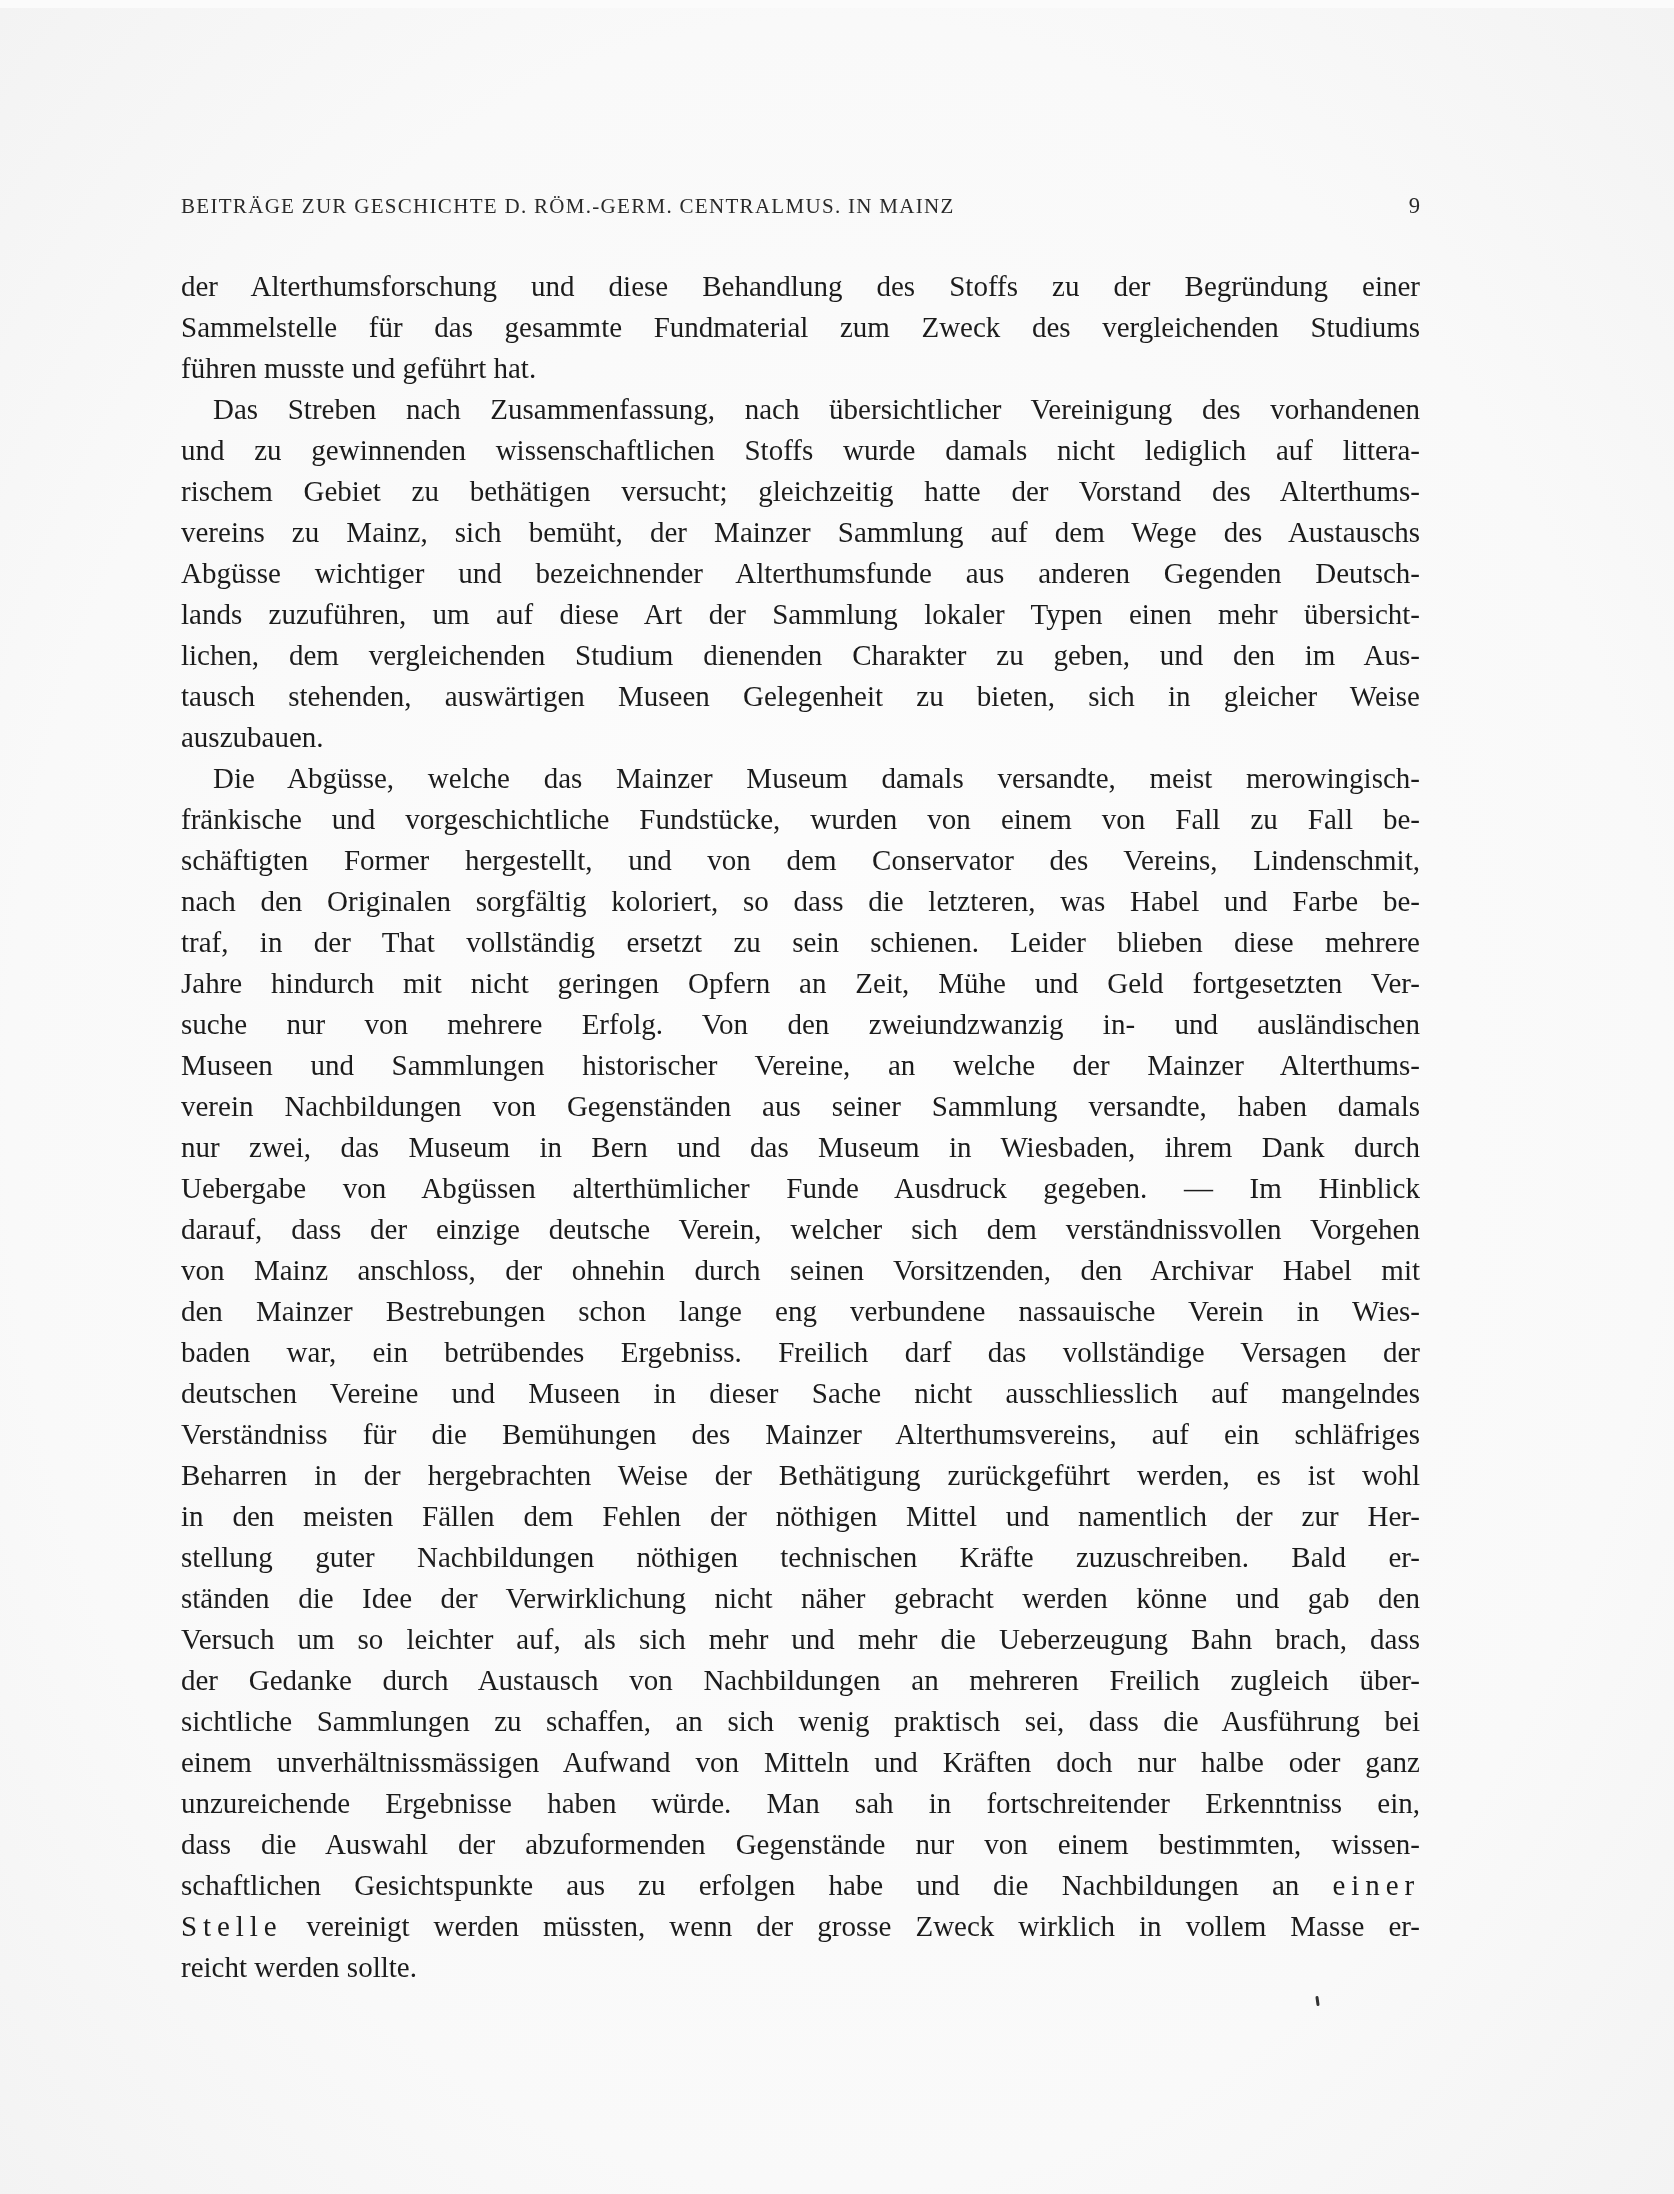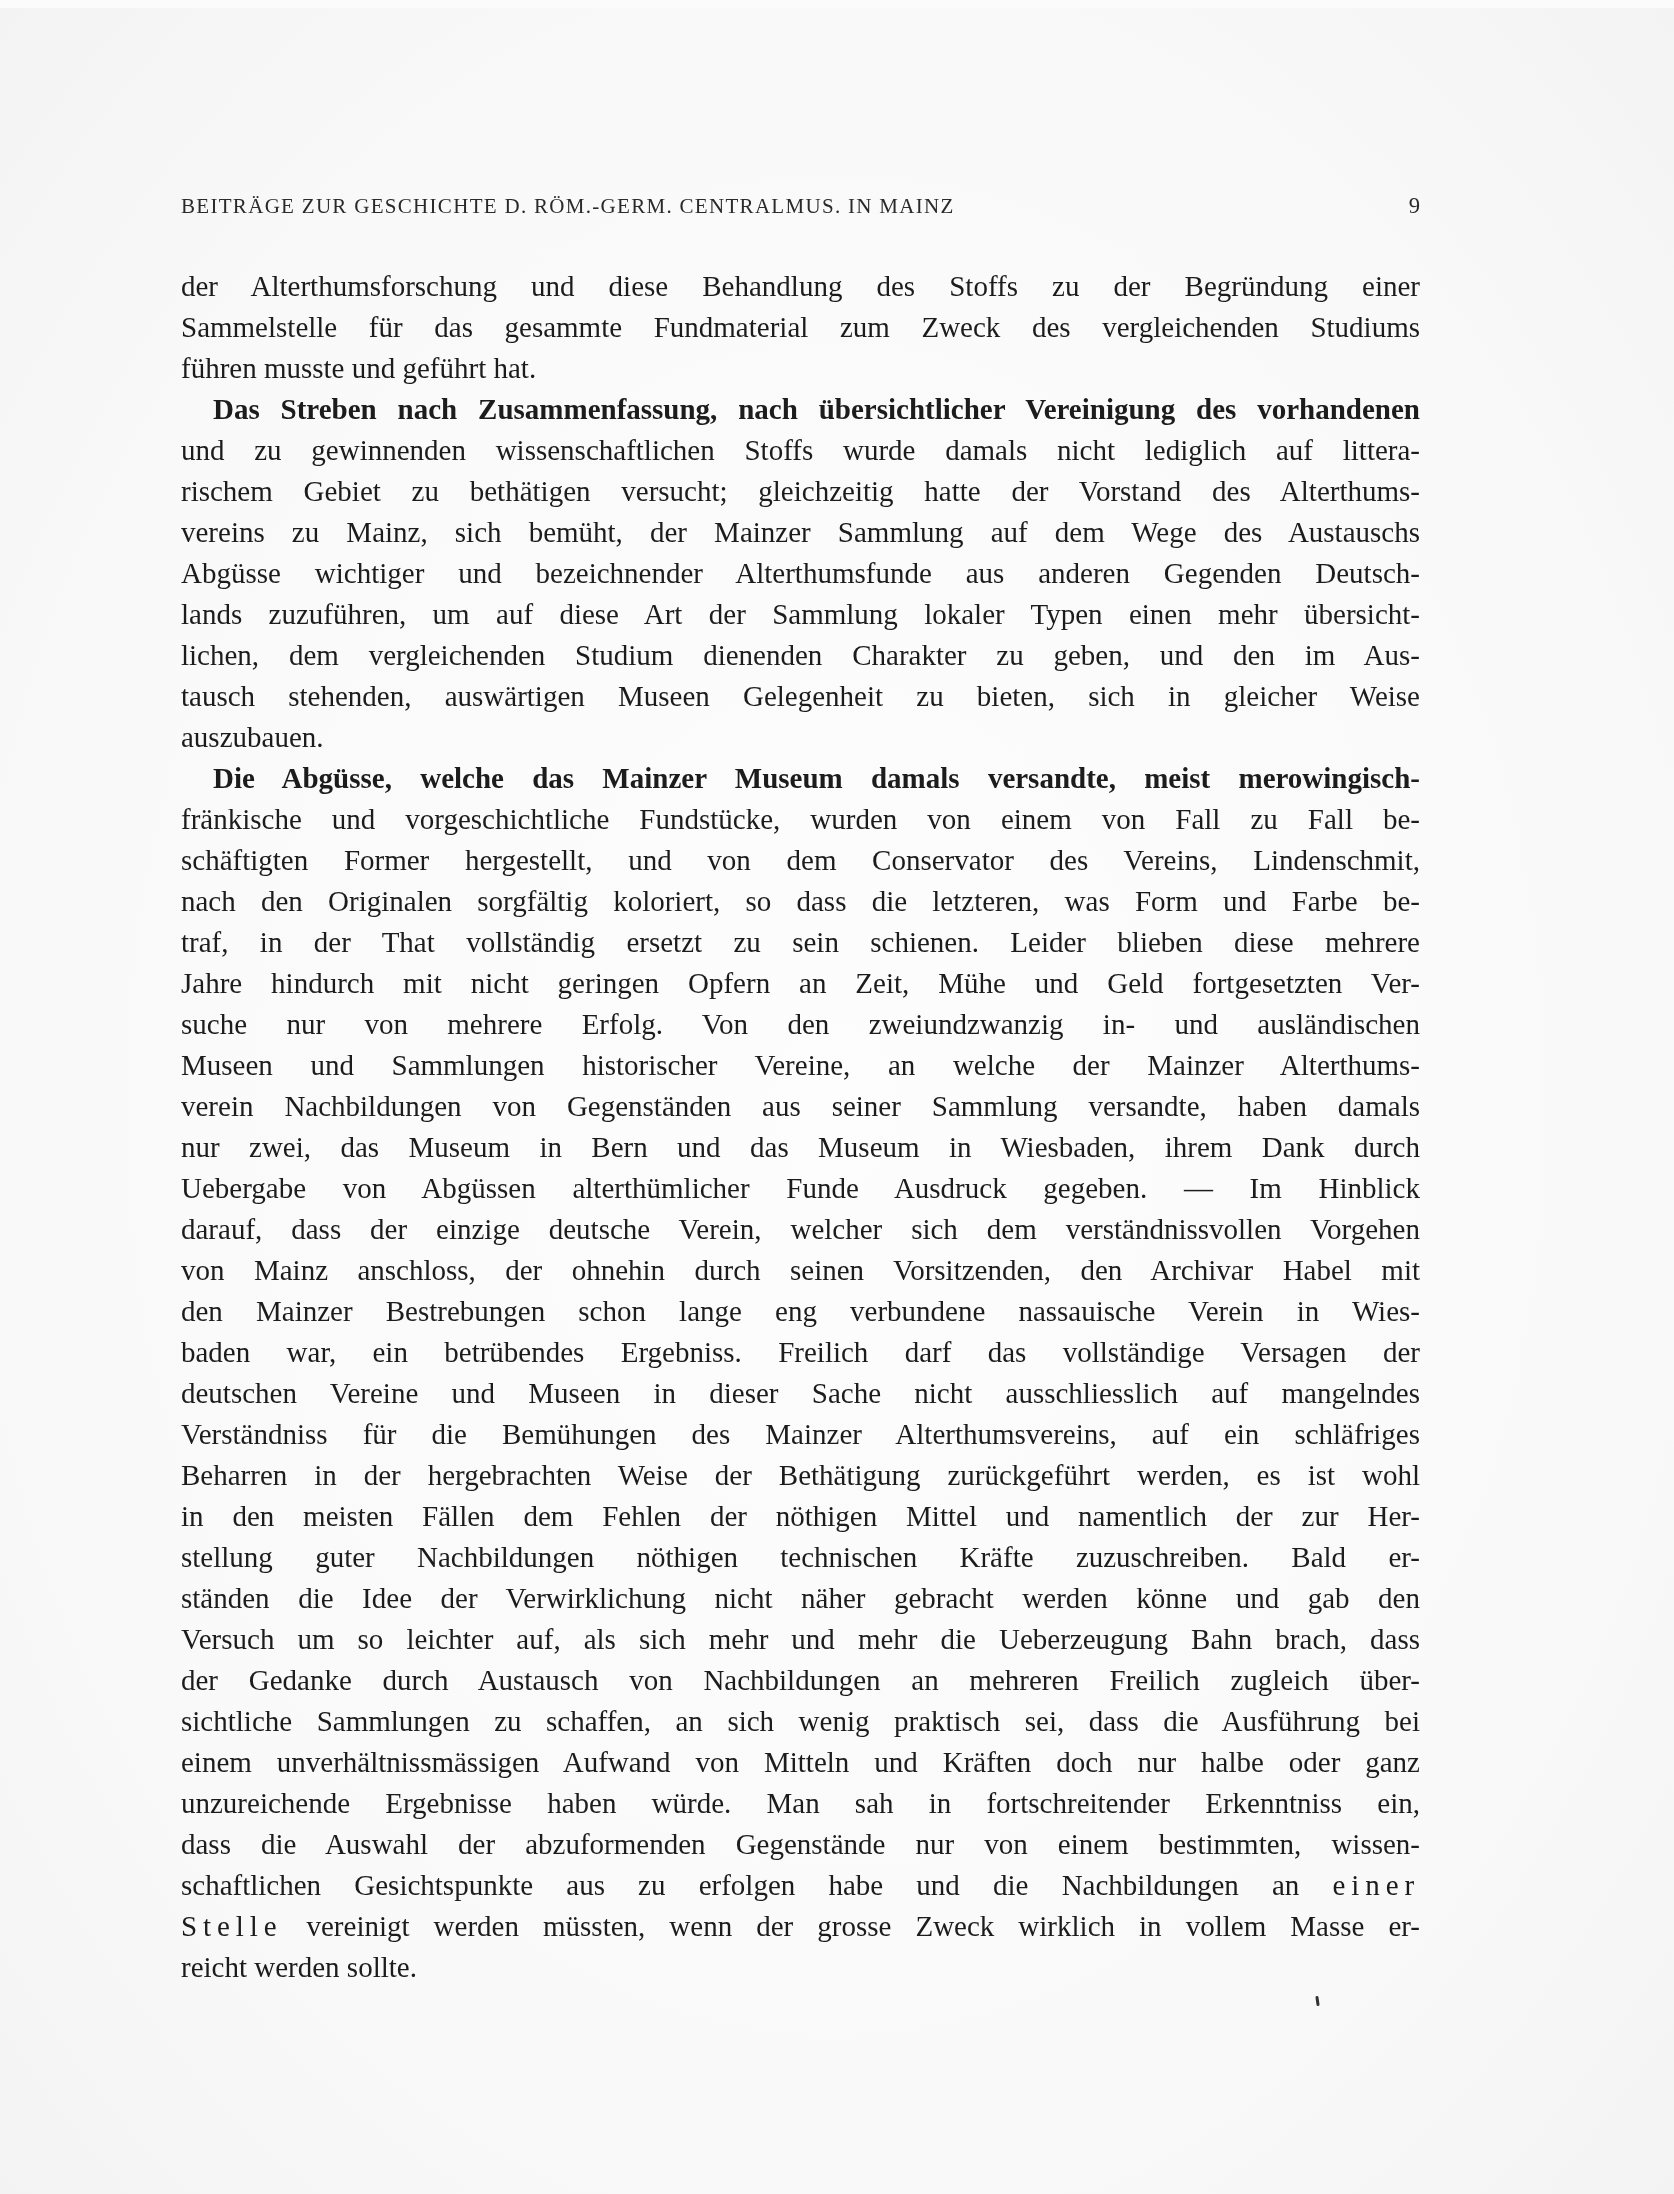--- a/index.html
+++ b/index.html
@@ -34,21 +34,21 @@
   .line {
     display: block;
     height: 41px; line-height: 41px;
     font-size: 29px;
     white-space: nowrap;
     text-align: justify;
     text-align-last: justify;
     word-spacing: 0px;
   }
   .line.last { text-align-last: left; }
-  .line.indent { padding-left: 32px; font-weight: bold; }
+  .line.indent { padding-left: 32px; }
   .spaced { letter-spacing: 5.9px; margin-top: 29px; }
   .speck {
     position: absolute; left: 1316px; top: 1988px;
     width: 3.3px; height: 10px; background: #333; border-radius: 1.7px;
     transform: rotate(-8deg);
   }
 </style>
 </head>
 <body>
 
@@ -76,21 +76,21 @@
       <span class="line">lands zuzuführen, um auf diese Art der Sammlung lokaler Typen einen mehr übersicht-</span>
       <span class="line">lichen, dem vergleichenden Studium dienenden Charakter zu geben, und den im Aus-</span>
       <span class="line">tausch stehenden, auswärtigen Museen Gelegenheit zu bieten, sich in gleicher Weise</span>
       <span class="line last">auszubauen.</span>
     </div>
 
     <div>
       <span class="line indent">Die Abgüsse, welche das Mainzer Museum damals versandte, meist merowingisch-</span>
       <span class="line">fränkische und vorgeschichtliche Fundstücke, wurden von einem von Fall zu Fall be-</span>
       <span class="line">schäftigten Former hergestellt, und von dem Conservator des Vereins, Lindenschmit,</span>
-      <span class="line">nach den Originalen sorgfältig koloriert, so dass die letzteren, was Form und Farbe be-</span>
+      <span class="line">nach den Originalen sorgfältig koloriert, so dass die letzteren, was Habel und Farbe be-</span>
       <span class="line">traf, in der That vollständig ersetzt zu sein schienen.  Leider blieben diese mehrere</span>
       <span class="line">Jahre hindurch mit nicht geringen Opfern an Zeit, Mühe und Geld fortgesetzten Ver-</span>
       <span class="line">suche nur von mehrere Erfolg.  Von den zweiundzwanzig in- und ausländischen</span>
       <span class="line">Museen und Sammlungen historischer Vereine, an welche der Mainzer Alterthums-</span>
       <span class="line">verein Nachbildungen von Gegenständen aus seiner Sammlung versandte, haben damals</span>
       <span class="line">nur zwei, das Museum in Bern und das Museum in Wiesbaden, ihrem Dank durch</span>
       <span class="line">Uebergabe von Abgüssen alterthümlicher Funde Ausdruck gegeben. — Im Hinblick</span>
       <span class="line">darauf, dass der einzige deutsche Verein, welcher sich dem verständnissvollen Vorgehen</span>
       <span class="line">von Mainz anschloss, der ohnehin durch seinen Vorsitzenden, den Archivar Habel mit</span>
       <span class="line">den Mainzer Bestrebungen schon lange eng verbundene nassauische Verein in Wies-</span>

